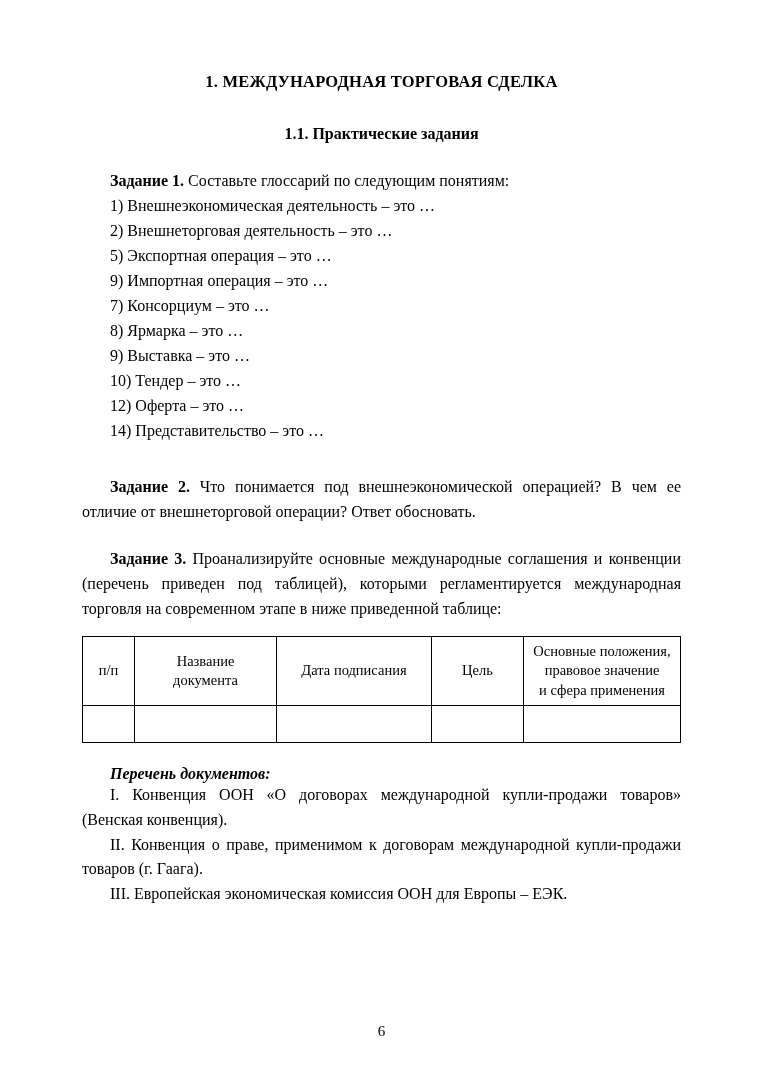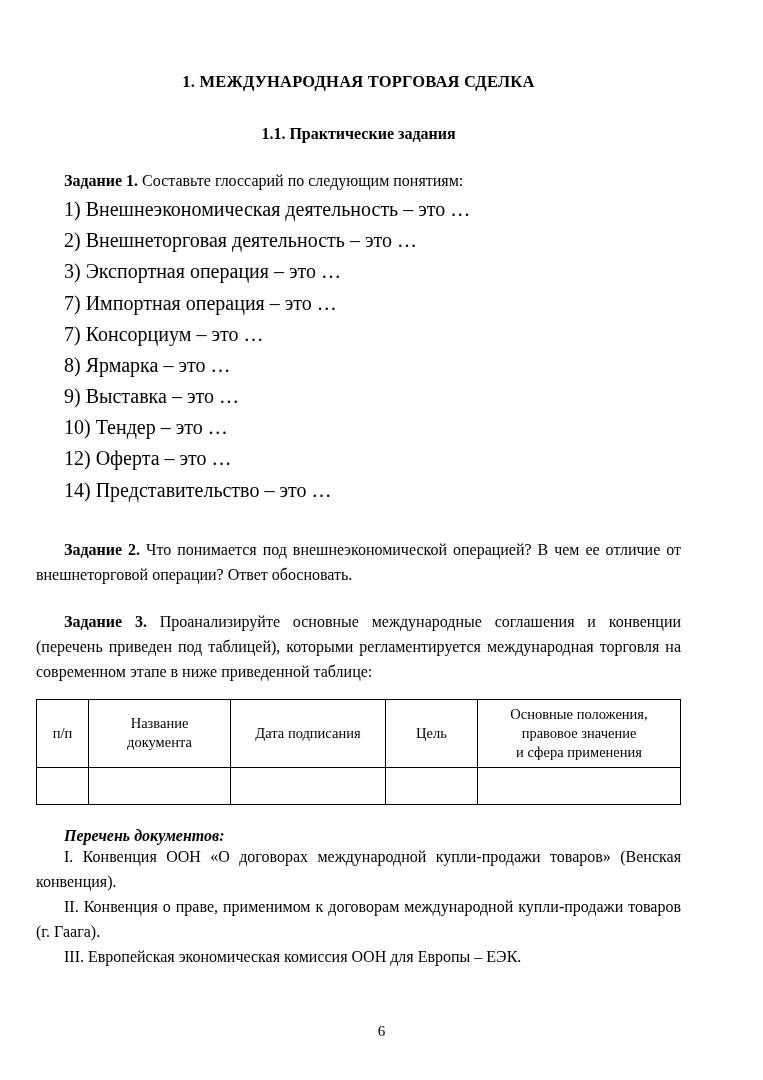--- a/index.html
+++ b/index.html
@@ -15,21 +15,21 @@
     position: relative;
     overflow: hidden;
   }
   .page {
     position: absolute;
     left: 0;
     top: 0;
     width: 763px;
     height: 1080px;
     box-sizing: border-box;
-    padding: 62px 82px 0 36px;
+    padding: 62px 82px 0 82px;
   }
   .chapter-title {
     text-align: center;
     font-weight: bold;
     font-size: 16.5px;
     letter-spacing: 0.2px;
     margin: 10px 0 0 0;
   }
   .section-title {
     text-align: center;
@@ -49,21 +49,21 @@
   }
   .task-lead {
     font-weight: bold;
   }
   .list {
     margin: 0;
     padding: 0;
     list-style: none;
   }
   .list li {
-    font-size: 20px;
+    font-size: 16px;
     line-height: 1.56;
     text-indent: 28px;
     white-space: nowrap;
   }
   .spacer-md { height: 20px; }
 
   table.doc-table {
     width: 100%;
     border-collapse: collapse;
     margin-top: 14px;
@@ -120,22 +120,22 @@
 
   <h1 class="chapter-title">1. МЕЖДУНАРОДНАЯ ТОРГОВАЯ СДЕЛКА</h1>
 
   <h2 class="section-title">1.1. Практические задания</h2>
 
   <div class="task-block">
     <p class="para"><span class="task-lead">Задание 1.</span><span> Составьте глоссарий по следующим понятиям:</span></p>
     <ul class="list">
       <li>1) Внешнеэкономическая деятельность – это …</li>
       <li>2) Внешнеторговая деятельность – это …</li>
-      <li>3) Экспортная операция – это …</li>
-      <li>7) Импортная операция – это …</li>
+      <li>5) Экспортная операция – это …</li>
+      <li>9) Импортная операция – это …</li>
       <li>7) Консорциум – это …</li>
       <li>8) Ярмарка – это …</li>
       <li>9) Выставка – это …</li>
       <li>10) Тендер – это …</li>
       <li>12) Оферта – это …</li>
       <li>14) Представительство – это …</li>
     </ul>
   </div>
 
   <div class="spacer-md"></div>

